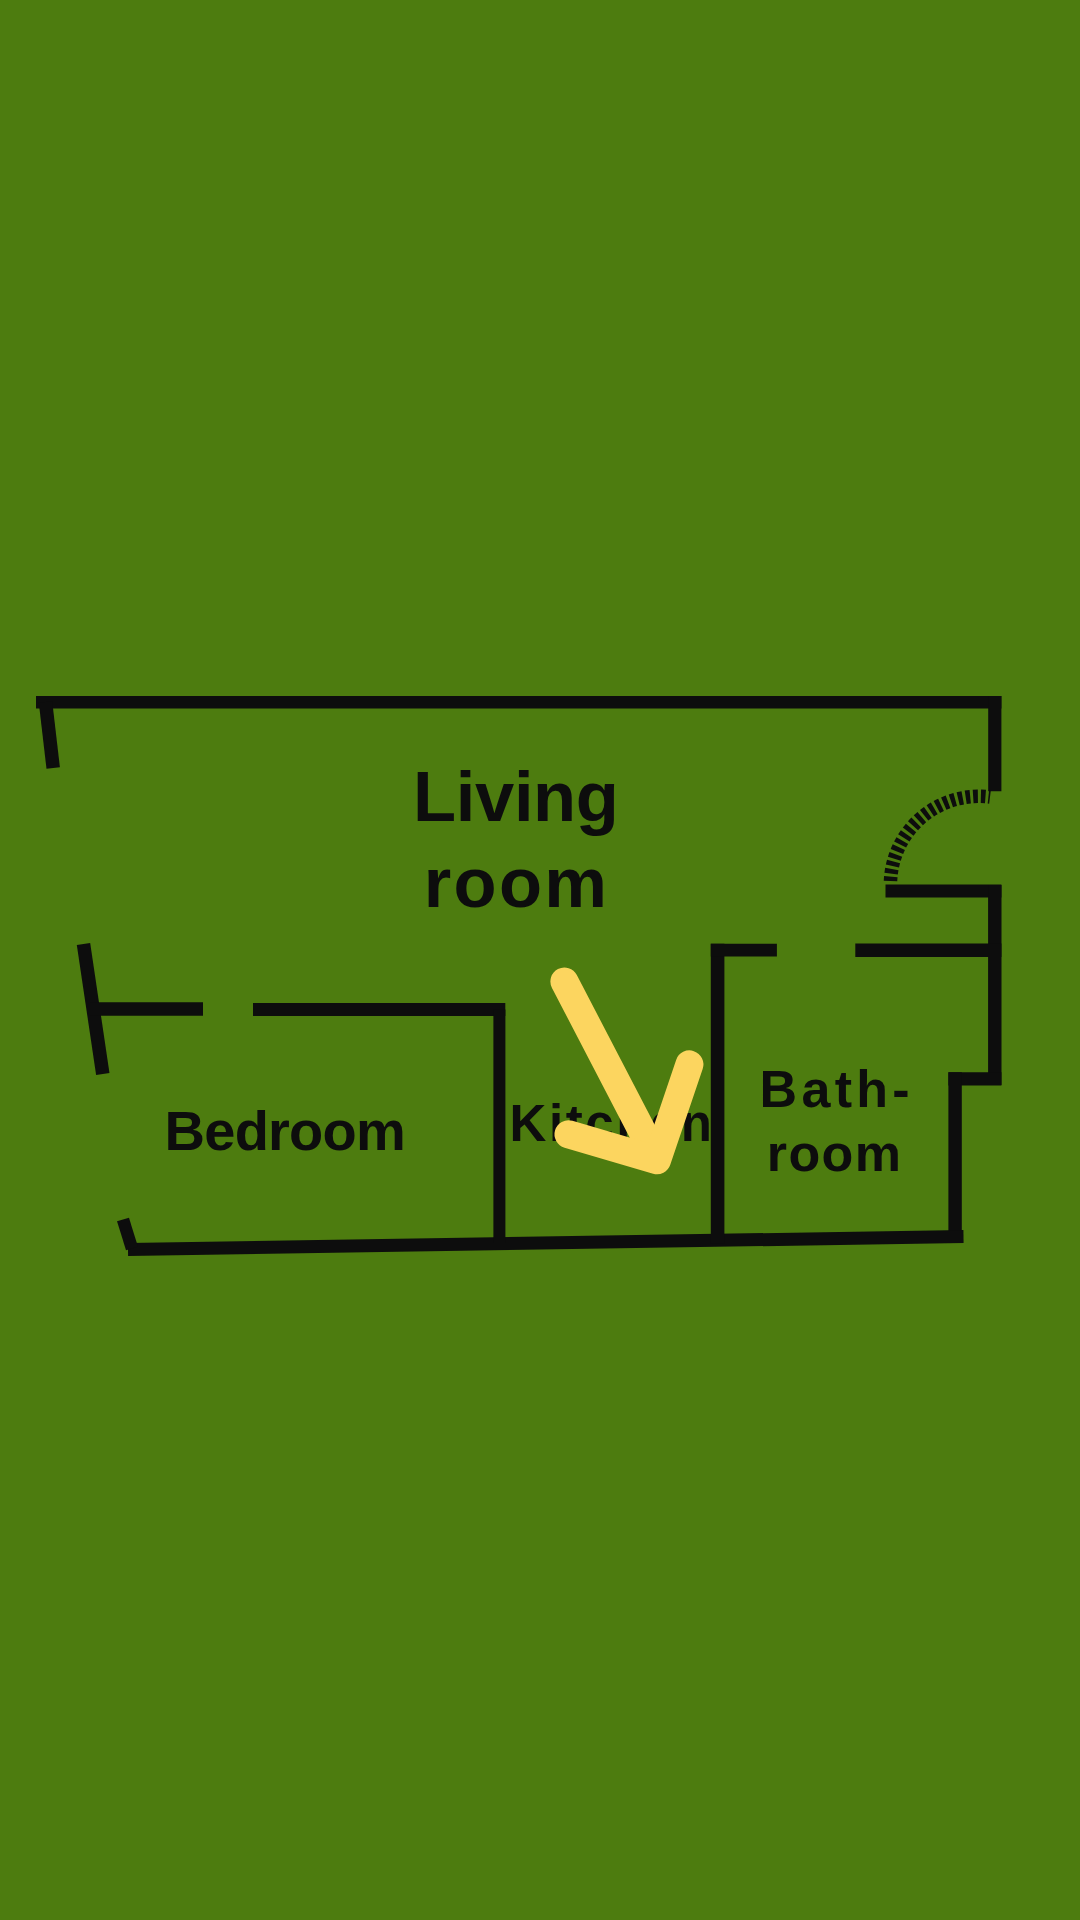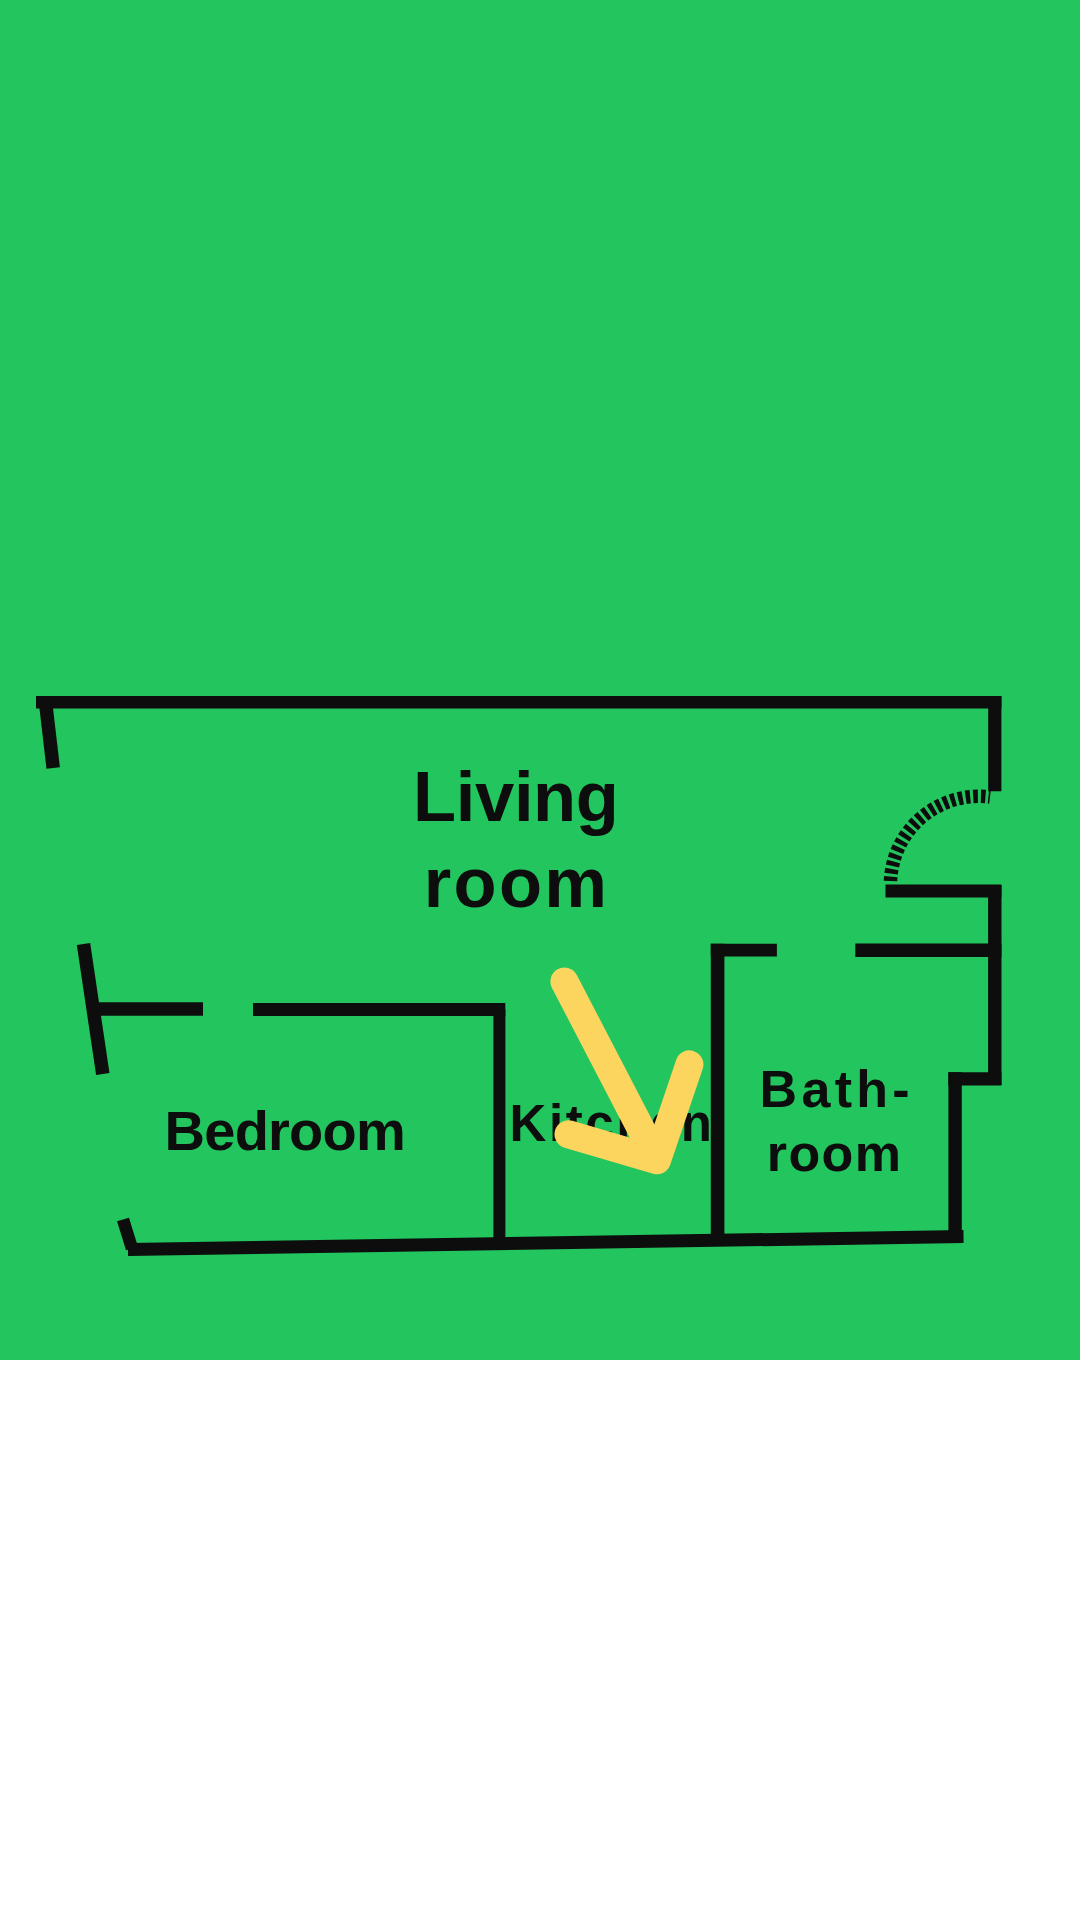--- a/index.html
+++ b/index.html
@@ -1,16 +1,16 @@
 <!DOCTYPE html>
 <html><head>
 <meta charset="utf-8">
 <style>
   html,body{margin:0;padding:0;background:#ffffff;}
-  .page{position:relative;width:1080px;height:1360px;background:#22c55e;overflow:hidden;}
+  .page{position:relative;width:1080px;height:1920px;background:#4d7c0f;overflow:hidden;}
   svg{position:absolute;left:0;top:0;}
   text{font-family:"Liberation Sans",sans-serif;font-weight:bold;fill:#0d0d0d;}
 </style>
 </head>
 <body>
 <div class="page">
 <svg width="1080" height="1920" viewBox="0 0 1080 1920">
 
   <g>
         <path d="M36 702.2 H1001.4" stroke="#0d0d0d" stroke-width="12.5" fill="none"></path>

